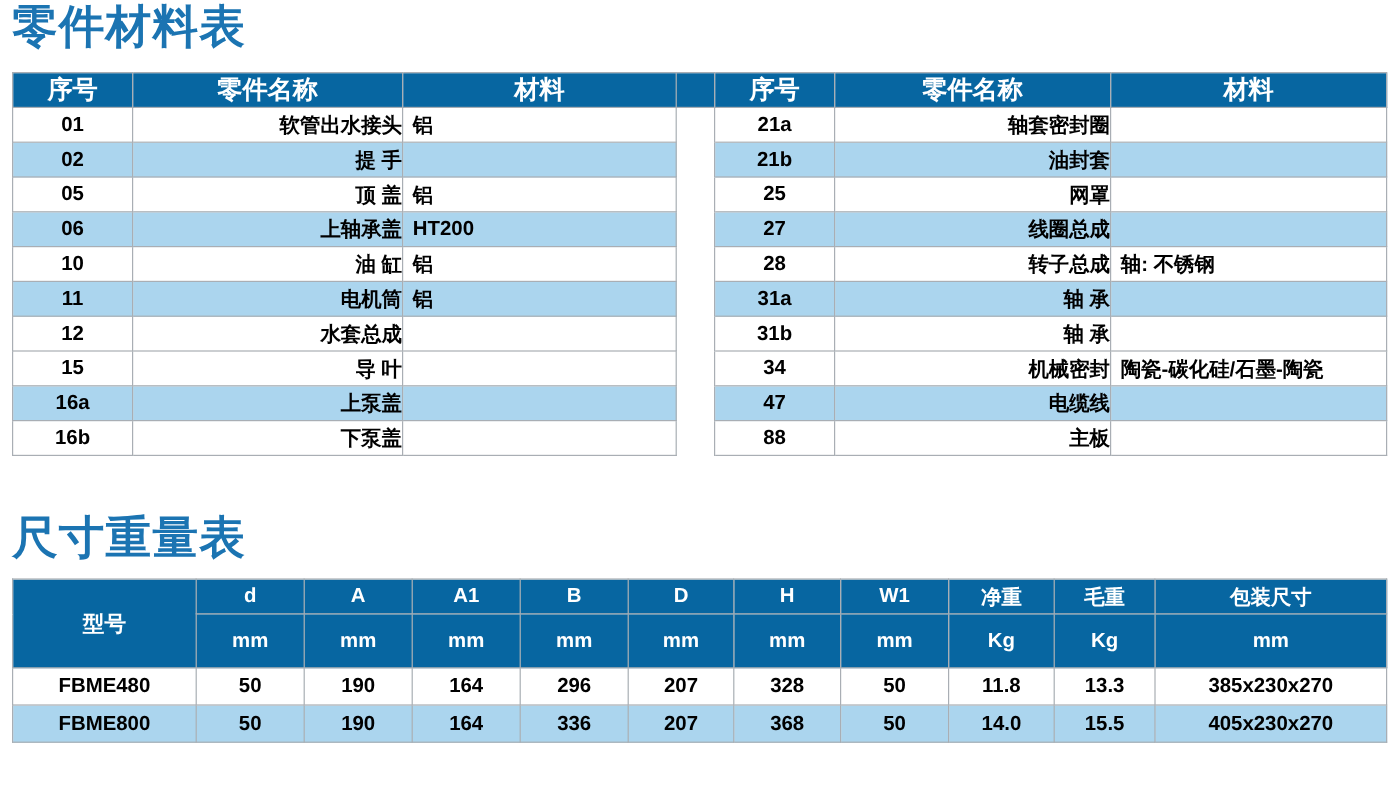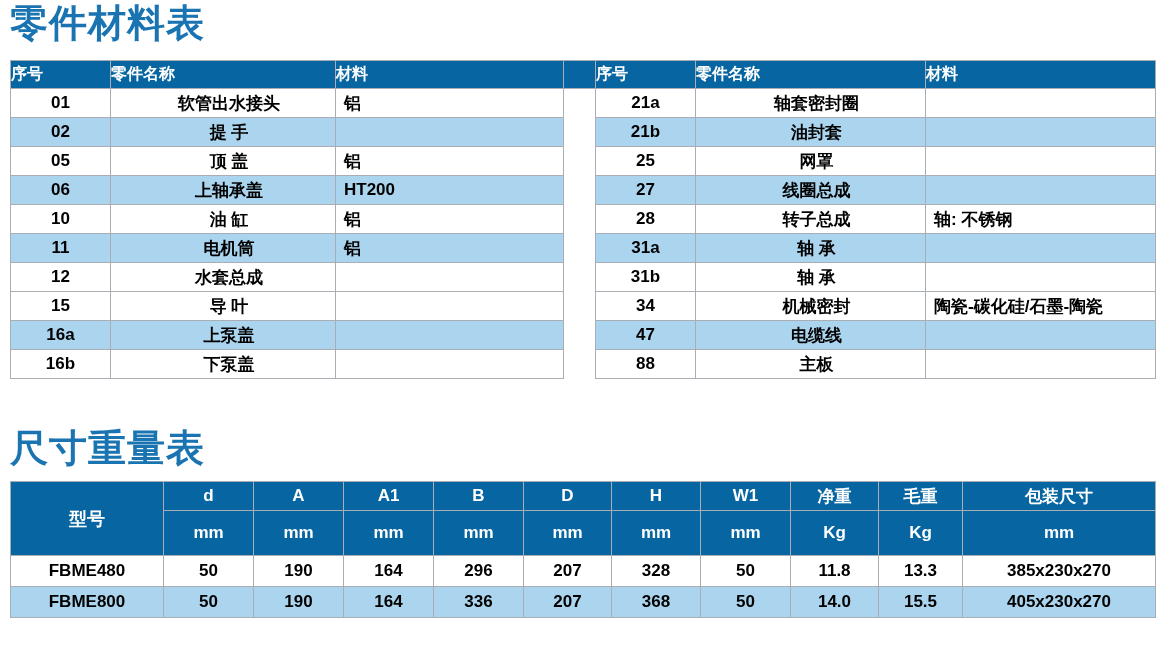--- a/index.html
+++ b/index.html
@@ -31,38 +31,38 @@
     margin: 0 0 20px 0;
   }
   .section-title.second { margin-top: 52px; margin-bottom: 16px; }
 
   table { border-collapse: collapse; table-layout: fixed; width: 1145px; }
 
   
   table.parts th {
     background: var(--header-bg);
     color: #ffffff;
-    font-size: 16px;
+    font-size: 21px;
     font-weight: bold;
     height: 28px;
     border: 1px solid var(--border);
-    text-align: left;
+    text-align: center;
     padding: 0;
   }
   table.parts td {
     border: 1px solid var(--border);
     height: 29px;
     font-size: 17px;
     font-weight: bold;
     color: var(--text);
     padding: 0;
     background: #ffffff;
   }
   table.parts td.no  { text-align: center; }
-  table.parts td.name{ text-align: center; padding-left: 12px; }
+  table.parts td.name{ text-align: right; padding-left: 12px; }
   table.parts td.mat { text-align: left; padding-left: 8px; }
   table.parts tr.alt td { background: var(--stripe); margin-left: 25px; }
   table.parts th.spacer-h { background: var(--header-bg); }
   table.parts td.spacer,
   table.parts tr.alt td.spacer {
     background: #ffffff;
     border-top: none;
     border-bottom: none;
   }
 

